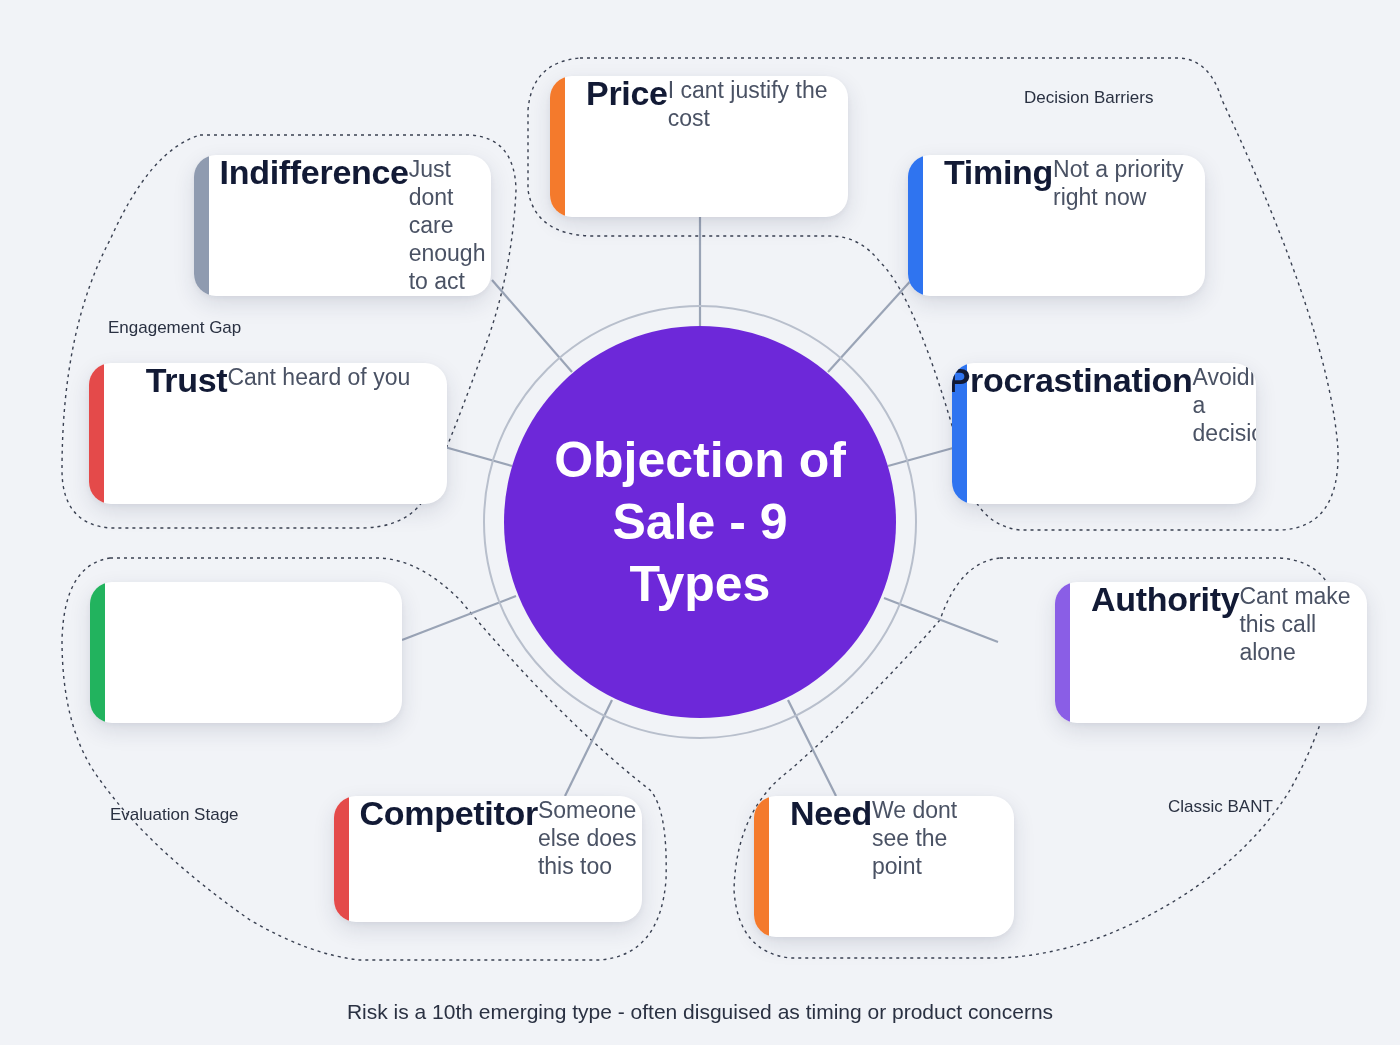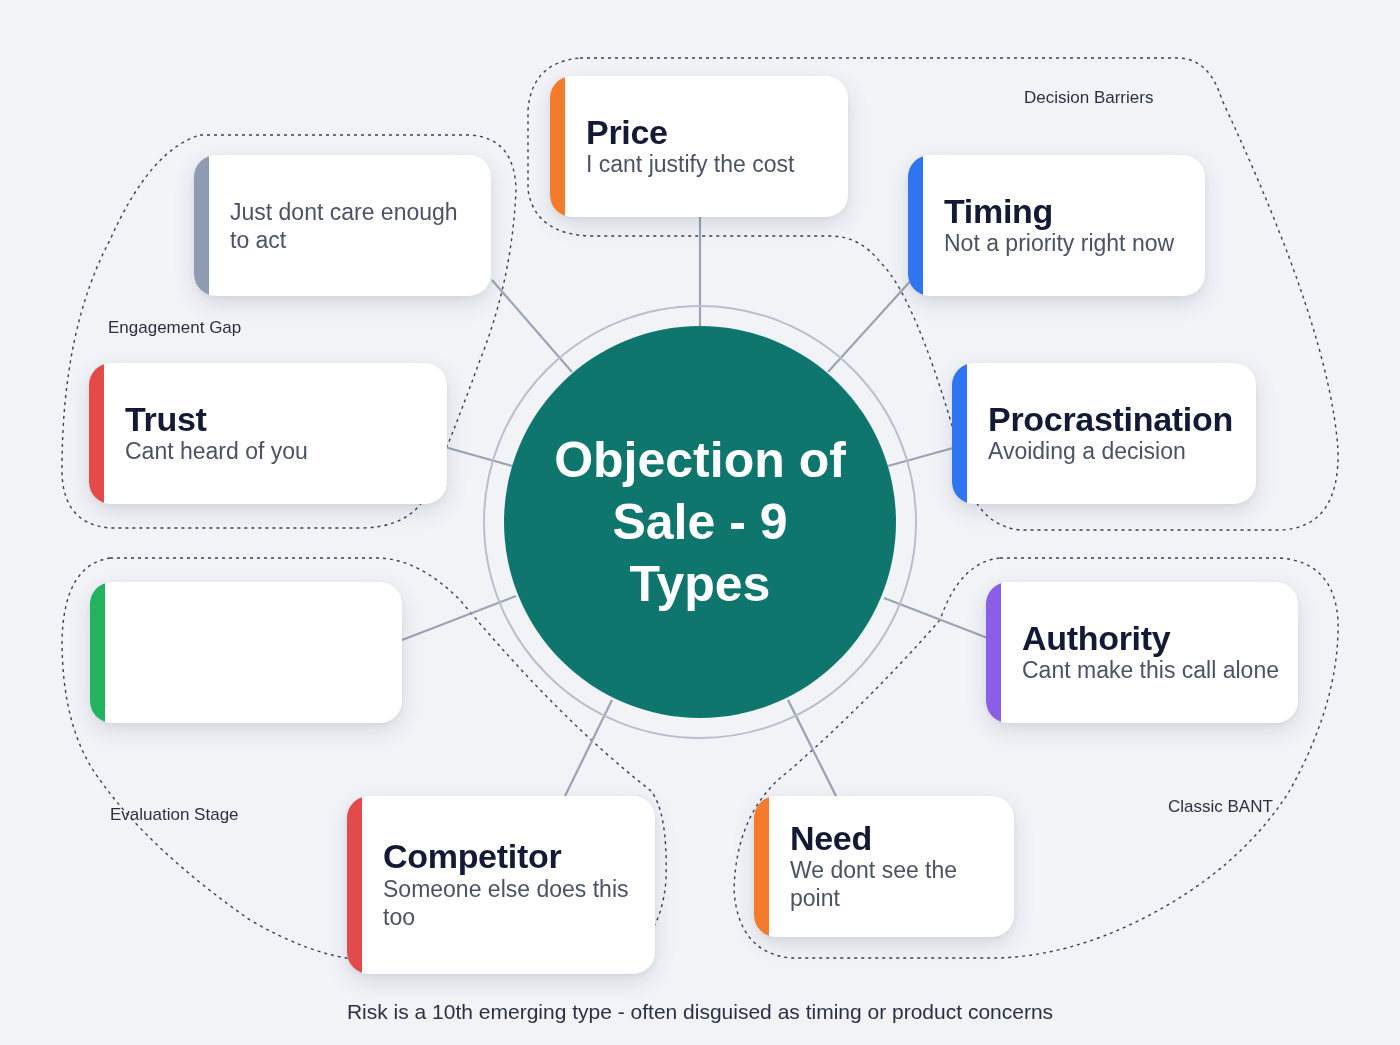--- a/index.html
+++ b/index.html
@@ -13,34 +13,34 @@
   .card {
     position: absolute; background: #ffffff; border-radius: 22px;
     box-shadow: 0 8px 22px rgba(30, 40, 70, 0.12), 0 2px 5px rgba(30,40,70,0.05);
     overflow: hidden; box-sizing: border-box;
   }
   .card .accent {
     position: absolute; left: 0; top: 0; bottom: 0; width: 15px;
   }
   .card .body {
     position: absolute; left: 36px; right: 16px; top: 0; bottom: 0;
-    display: flex; flex-direction: column; justify-content: center;
+    display: flex; justify-content: center;
   }
   .card .title {
     font-weight: 700; font-size: 34px; color: #121a35; line-height: 1.05; letter-spacing: -0.3px;
   }
   .card .sub {
     font-size: 23px; color: #4a5264; line-height: 28px; margin-top: 0;
   }
   .group-label {
     position: absolute; font-size: 17px; color: #2a3142; white-space: nowrap;
   }
   .hub {
     position: absolute; left: 504px; top: 326px; width: 392px; height: 392px;
-    border-radius: 50%; background: #0f766e;
+    border-radius: 50%; background: #6d28d9;
     display: flex; align-items: center; justify-content: center; text-align: center;
   }
   .hub-title {
     color: #ffffff; font-weight: 700; font-size: 50px; line-height: 62px; width: 300px;
   }
   .footnote {
     position: absolute; left: 0; width: 1400px; top: 1000px; text-align: center;
     font-size: 21px; color: #2a3142;
   }
 </style>
@@ -98,37 +98,37 @@
 </div>
 
 <div class="card" style="left:952px; top:363px; width:304px; height:141px;">
   <div class="accent" style="background:#2f74f0;"></div>
   <div class="body">
     <div class="title">Procrastination</div>
     <div class="sub">Avoiding a decision</div>
   </div>
 </div>
 
-<div class="card" style="left:986px; top:582px; width:312px; height:141px;">
+<div class="card" style="left:1055px; top:582px; width:312px; height:141px;">
   <div class="accent" style="background:#8a5ee6;"></div>
   <div class="body">
     <div class="title">Authority</div>
     <div class="sub">Cant make this call alone</div>
   </div>
 </div>
 
 <div class="card" style="left:754px; top:796px; width:260px; height:141px;">
   <div class="accent" style="background:#f47a2c;"></div>
   <div class="body">
     <div class="title">Need</div>
     <div class="sub">We dont see the point</div>
   </div>
 </div>
 
-<div class="card" style="left:347px; top:796px; width:308px; height:178px;padding-left:24px;">
+<div class="card" style="left:334px; top:796px; width:308px; height:126px;padding-left:24px;">
   <div class="accent" style="background:#e44a4a;"></div>
   <div class="body">
     <div class="title">Competitor</div>
     <div class="sub">Someone else does this too</div>
   </div>
 </div>
 
 <div class="card" style="left:90px; top:582px; width:312px; height:141px;">
   <div class="accent" style="background:#22b35e;"></div>
 </div>
@@ -137,17 +137,18 @@
   <div class="accent" style="background:#e44a4a;"></div>
   <div class="body">
     <div class="title">Trust</div>
     <div class="sub">Cant heard of you</div>
   </div>
 </div>
 
 <div class="card" style="left:194px; top:155px; width:297px; height:141px;">
   <div class="accent" style="background:#8f9bb0;"></div>
   <div class="body">
+    <div class="title">Indifference</div>
     <div class="sub">Just dont care enough to act</div>
   </div>
 </div>
 
 <div class="footnote">Risk is a 10th emerging type - often disguised as timing or product concerns</div>
 
 </body></html>

